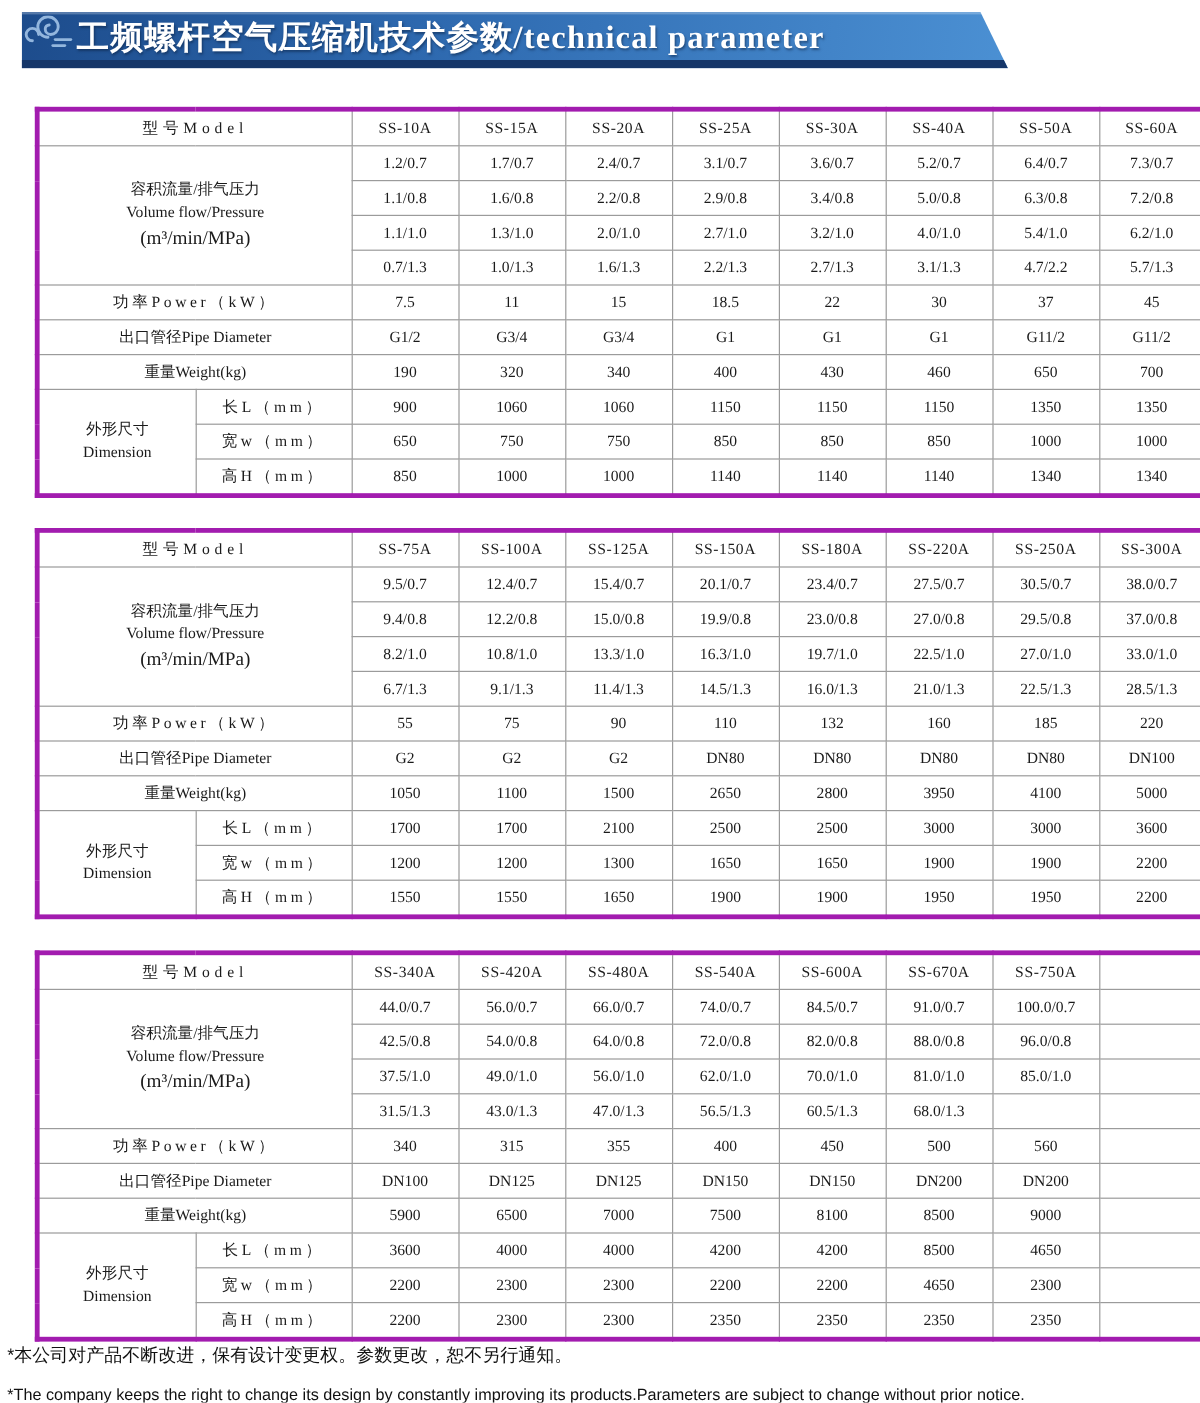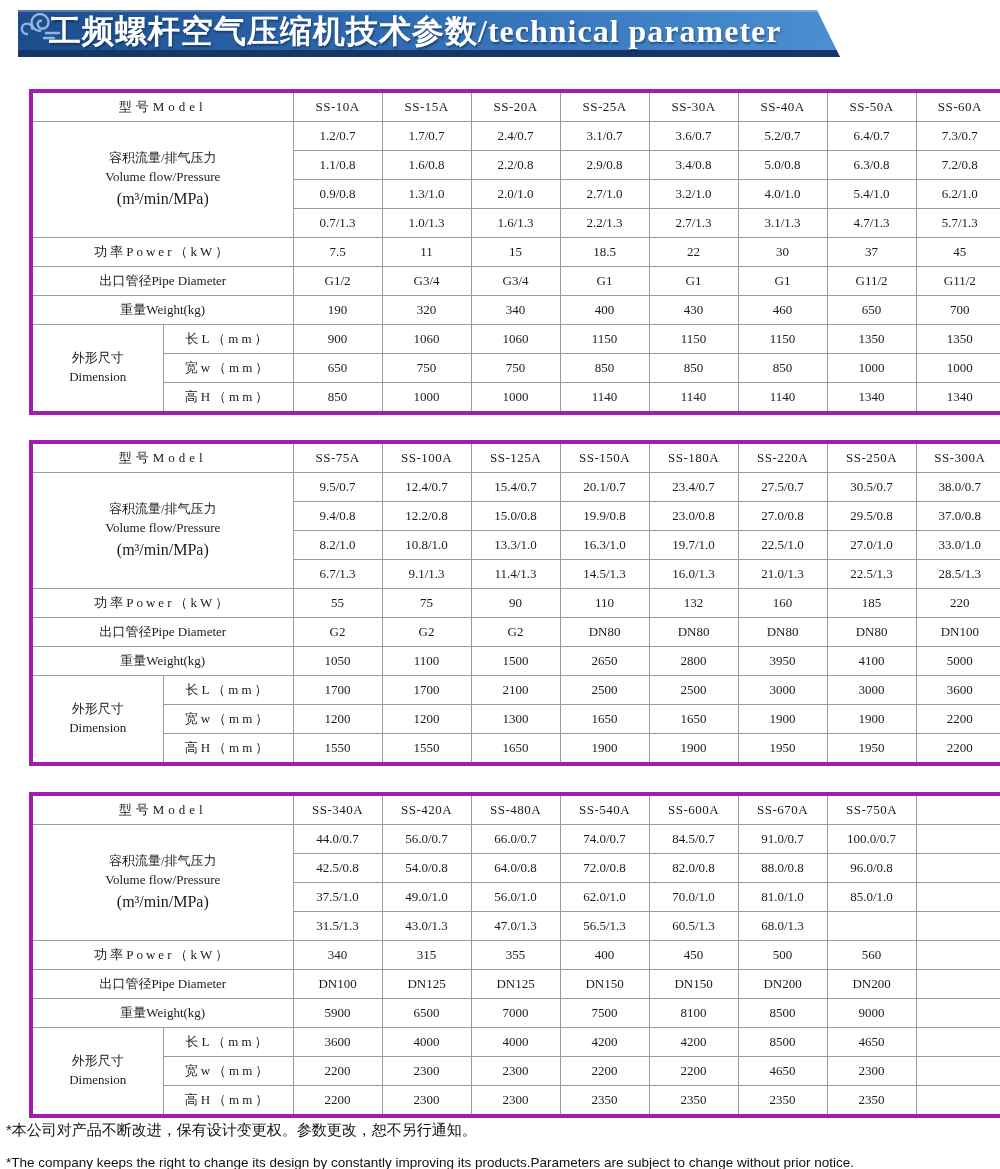--- a/index.html
+++ b/index.html
@@ -7,21 +7,21 @@
           font-family:"Liberation Sans", sans-serif; }
 
   
   .banner { position:absolute; left:18px; top:10px; width:822px; height:47px;
             background:linear-gradient(97deg,#1d4c8c 0%,#2d68ae 40%,#4b90d3 100%);
             clip-path:polygon(0 0, calc(100% - 23px) 0, 100% 100%, 0 100%); }
   .banner::before { content:""; position:absolute; left:0; right:0; top:0; height:2px;
             background:rgba(255,255,255,0.25); }
   .banner::after { content:""; position:absolute; left:0; right:0; bottom:0; height:7px;
             background:#153669; }
-  .banner-title { position:absolute; left:31px; top:1px; line-height:40px; font-size:32px;
+  .banner-title { position:absolute; left:46px; top:1px; line-height:40px; font-size:27px;
             font-weight:bold; color:#ffffff; letter-spacing:1px; white-space:nowrap;
             font-family:"Liberation Serif","DejaVu Serif",serif;
             text-shadow:1px 2px 2px rgba(10,30,60,0.5); z-index:2; }
   .cloud { position:absolute; left:1px; top:3px; z-index:3; }
 
   
   .spec-table { position:absolute; left:29px; width:975px; border-collapse:collapse;
             table-layout:fixed; background:#fff; border:4px solid #a21caf; }
   .spec-table td { border:1px solid #9b9b9b; height:28px; padding:0 2px;
             text-align:center; vertical-align:middle; font-size:13px; color:#1a1a1a;
@@ -101,37 +101,37 @@
             <td class="val">1.1/0.8</td>
             <td class="val">1.6/0.8</td>
             <td class="val">2.2/0.8</td>
             <td class="val">2.9/0.8</td>
             <td class="val">3.4/0.8</td>
             <td class="val">5.0/0.8</td>
             <td class="val">6.3/0.8</td>
             <td class="val">7.2/0.8</td>
           </tr>
           <tr class="sub">
-            <td class="val">0.9/0.8</td>
+            <td class="val">1.1/1.0</td>
             <td class="val">1.3/1.0</td>
             <td class="val">2.0/1.0</td>
             <td class="val">2.7/1.0</td>
             <td class="val">3.2/1.0</td>
             <td class="val">4.0/1.0</td>
             <td class="val">5.4/1.0</td>
             <td class="val">6.2/1.0</td>
           </tr>
           <tr class="sub">
             <td class="val">0.7/1.3</td>
             <td class="val">1.0/1.3</td>
             <td class="val">1.6/1.3</td>
             <td class="val">2.2/1.3</td>
             <td class="val">2.7/1.3</td>
             <td class="val">3.1/1.3</td>
-            <td class="val">4.7/1.3</td>
+            <td class="val">4.7/2.2</td>
             <td class="val">5.7/1.3</td>
           </tr>
           <tr class="major">
             <td class="lbl sp3" colspan="2">功率Power（kW）</td>
             <td class="val">7.5</td>
             <td class="val">11</td>
             <td class="val">15</td>
             <td class="val">18.5</td>
             <td class="val">22</td>
             <td class="val">30</td>

